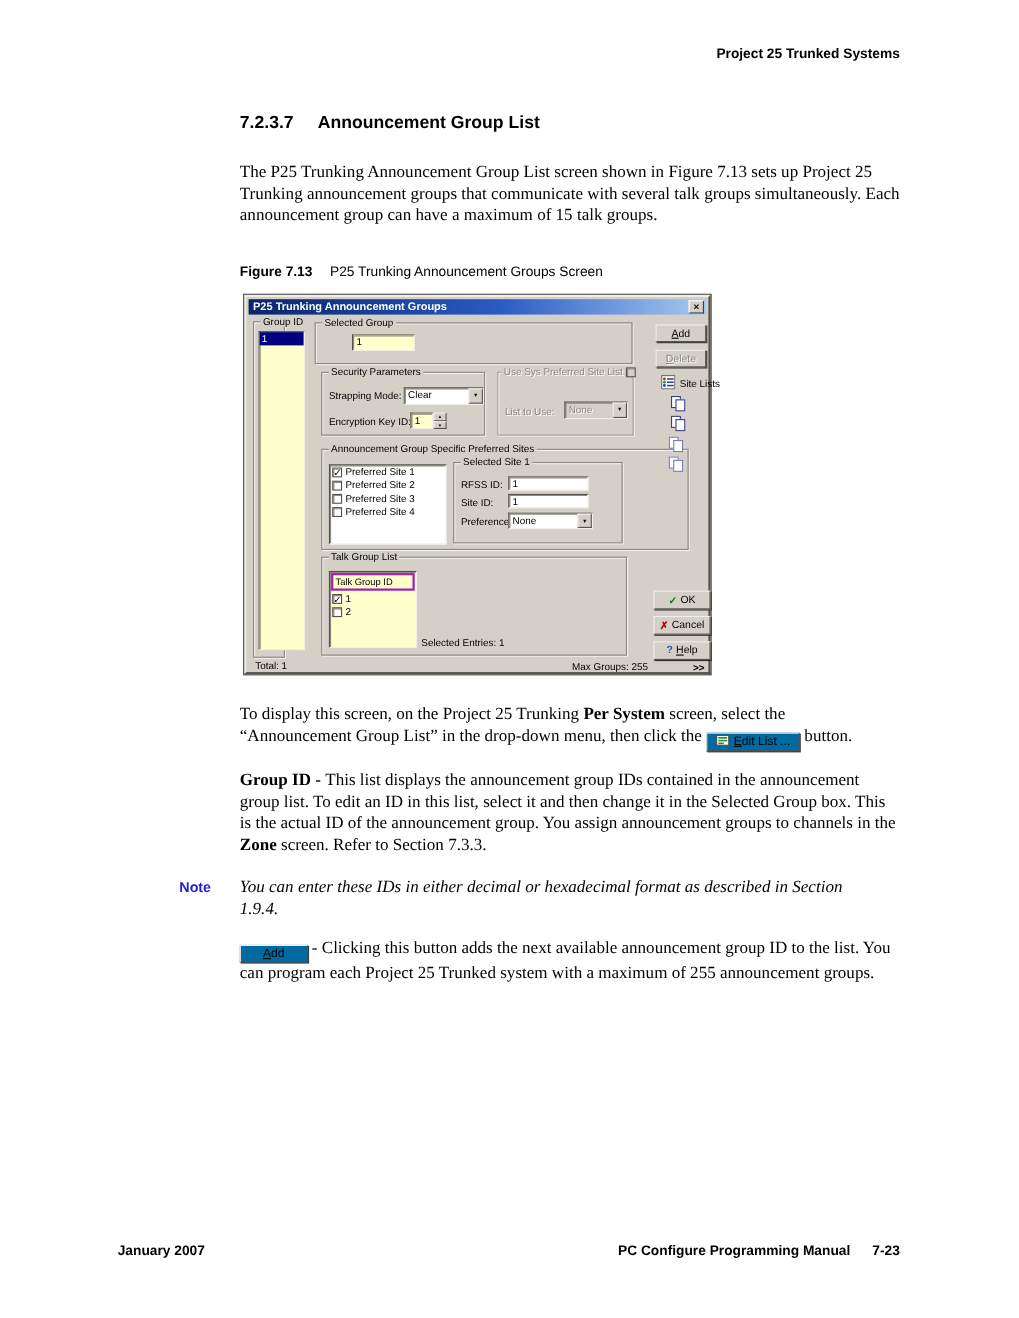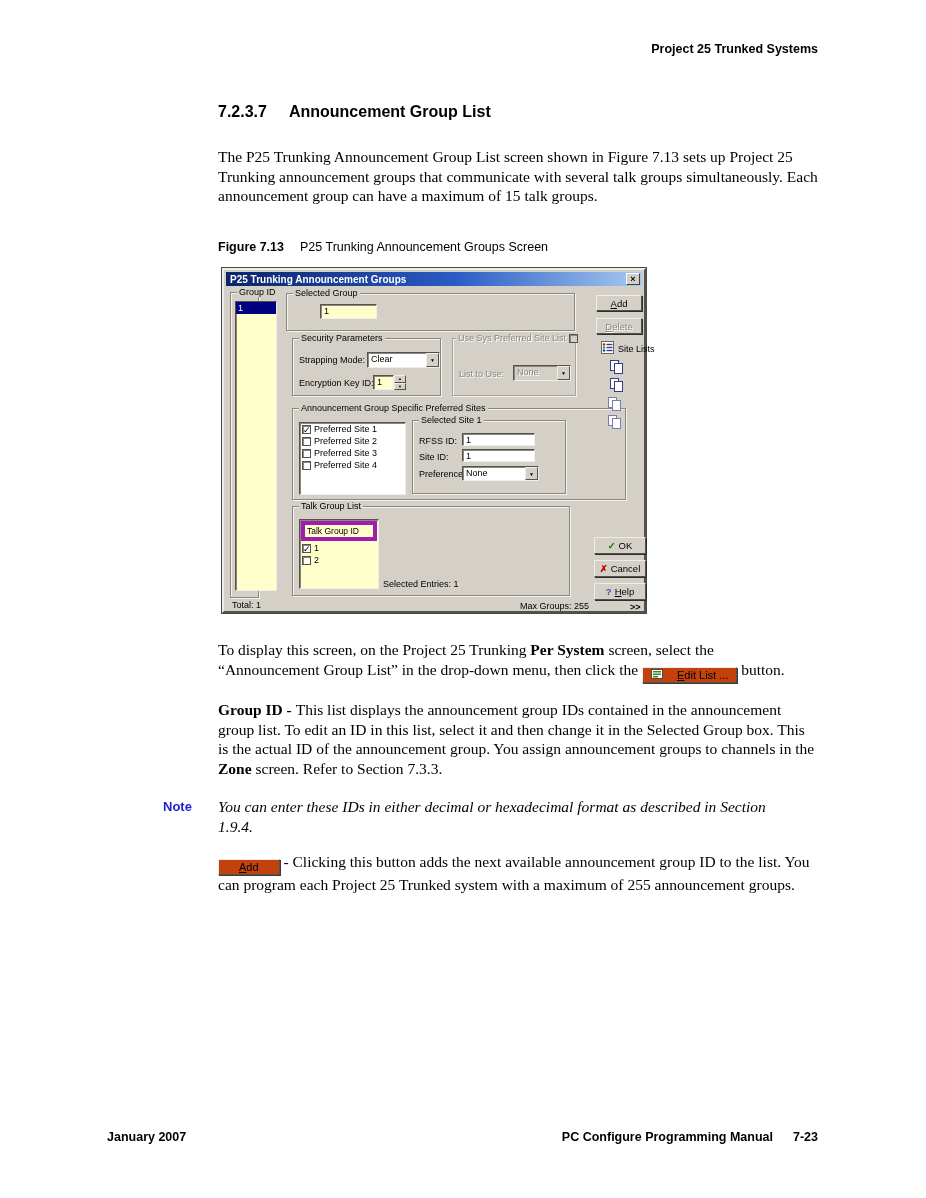--- a/index.html
+++ b/index.html
@@ -21,22 +21,22 @@
   .figcap { position:absolute; left:218px; top:240px; font-size:12.5px; font-family:"Liberation Sans", sans-serif; }
   .figcap .fl { font-weight:bold; margin-right:16px; }
   .note-label { position:absolute; left:163px; top:799px; font:bold 13px "Liberation Sans", sans-serif; color:#2222cc; }
   .note-text { position:absolute; left:218px; top:797px; width:548px; font-style:italic; font-size:15.5px; line-height:19.5px; }
   .footer-left { position:absolute; left:107px; top:1130px; font:bold 12.5px "Liberation Sans", sans-serif; }
   .footer-right { position:absolute; right:108px; top:1130px; font:bold 12.5px "Liberation Sans", sans-serif; }
   .footer-right .pg { margin-left:20px; }
 
   
   .inline-btn {
-    display:inline-flex; align-items:center; gap:14px;
-    background:#c2410c; border:1px solid; border-color:#efede8 #55524c #55524c #efede8;
+    display:inline-flex; align-items:center; gap:4px;
+    background:#0369a1; border:1px solid; border-color:#efede8 #55524c #55524c #efede8;
     box-shadow:1px 1px 0 #3a3a36; padding:1px 8px;
     font:11px "Liberation Sans", sans-serif; vertical-align:-4px; cursor:default;
   }
   .lbl-u { display:inline-block; }
   .lbl-u::first-letter { text-decoration:underline; }
 
   
   .dlg {
     position:absolute; left:222px; top:268px; width:424px; height:345px;
     background:#d4d0c8; border:2px solid; border-color:#efede8 #55524c #55524c #efede8;
@@ -71,21 +71,21 @@
   .combo.disabled { background:#d4d0c8; }
   .combo.disabled .cv { color:#8a887f; text-shadow:1px 1px 0 #fff; }
   .spin { position:absolute; display:flex; height:15px; }
   .spin .sv { width:21px; background:#ffffcc; border:1px solid; border-color:#55524c #efede8 #efede8 #55524c; box-shadow:inset 1px 1px 0 #8a887f; padding:1px 3px; }
   .spin .sb { width:12px; display:flex; flex-direction:column; }
   .spin .sb span { flex:1; background:#d4d0c8; border:1px solid; border-color:#efede8 #55524c #55524c #efede8; font-size:4px; line-height:5px; text-align:center; }
   .cbx { display:inline-block; width:9px; height:9px; background:#fff; border:1px solid #55524c; box-shadow:inset 1px 1px 0 #8a887f; font-size:9px; line-height:8px; text-align:center; flex:none; overflow:hidden; }
   .cb-row { display:flex; align-items:center; gap:3px; padding:1px 2px; white-space:nowrap; }
   .field { position:absolute; padding:1px 3px; overflow:hidden; white-space:nowrap; }
   .list-sel { background:#000080; color:#fff; padding:0 2px; height:12px; line-height:12px; }
-  .talk-hdr { margin:1px; border:4px solid #a21caf; padding:1px 2px; font-size:8.5px; white-space:nowrap; background:#ffffcc; }
+  .talk-hdr { margin:1px; border:2px solid #a21caf; padding:1px 2px; font-size:8.5px; white-space:nowrap; background:#ffffcc; }
   .pg-icon { position:absolute; width:14px; height:15px; }
   .pg-icon i { position:absolute; width:9px; height:11px; background:#fff; border:1px solid #3a3a8c; }
   .pg-icon i.b { left:0; top:0; }
   .pg-icon i.f { left:4px; top:3px; }
   .pg-icon.dim i { border-color:#7a7ab0; }
 </style>
 </head>
 <body>
 
 <div class="hdr-right">Project 25 Trunked Systems</div>

